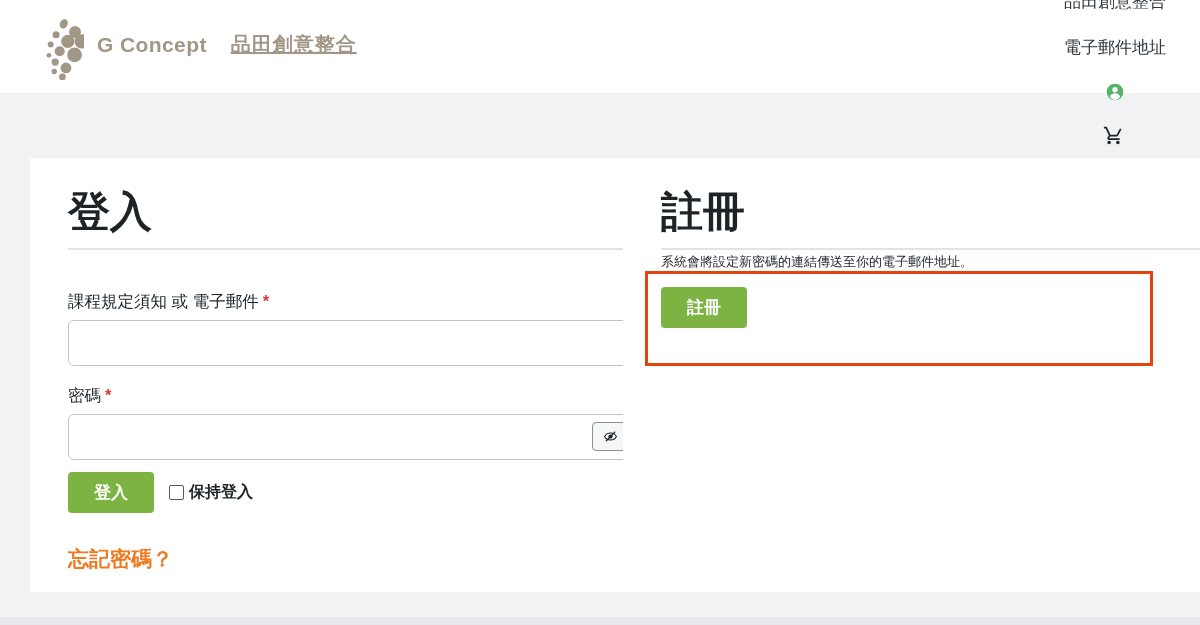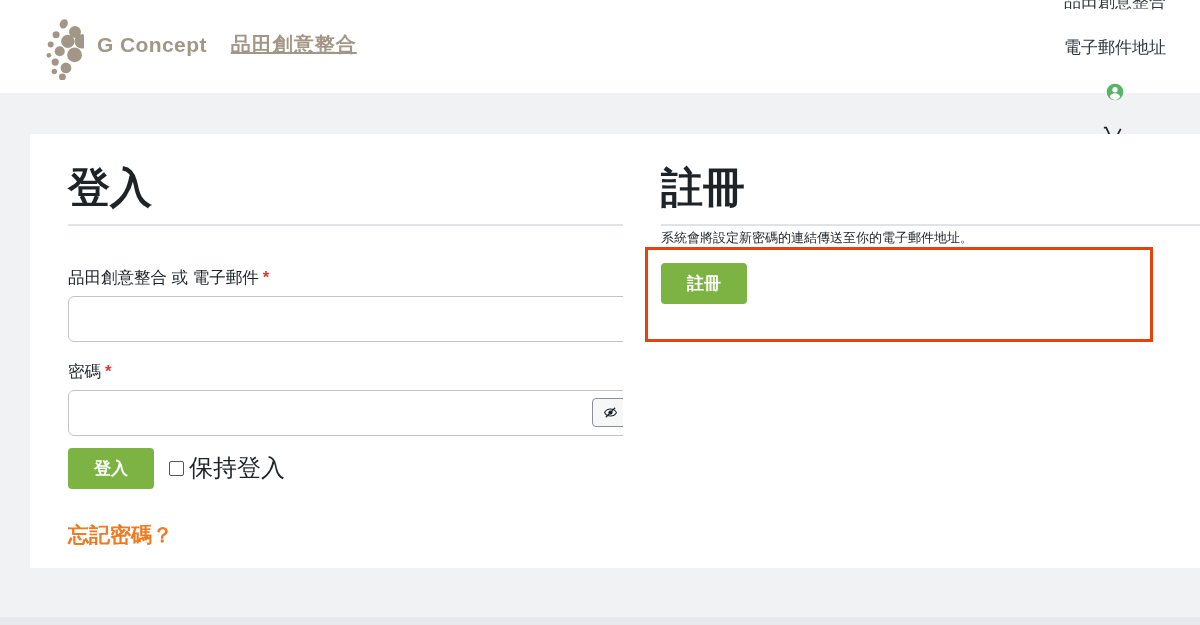--- a/index.html
+++ b/index.html
@@ -28,42 +28,42 @@
   .logo{display:flex;align-items:center;gap:13px;cursor:pointer;}
   .logo-mark{width:54px;height:70px;flex:0 0 auto;}
   .logo-name{font-size:21px;font-weight:700;color:var(--logo-taupe);letter-spacing:.4px;}
   .logo-tagline{font-size:20px;font-weight:600;color:var(--logo-taupe);margin-left:11px;letter-spacing:1px;text-decoration:underline;}
   .nav{margin-left:auto;display:flex;align-items:center;gap:23px;flex-direction:column;}
   .nav-link{font-size:17px;font-weight:500;color:#32373c;cursor:pointer;white-space:nowrap;}
   .icon-btn{display:flex;align-items:center;justify-content:center;cursor:pointer;}
   .icon-btn + .icon-btn{margin-left:-4px;}
 
   
-  .card{position:absolute;top:134px;width:645px;height:434px;background:var(--card-bg);padding:28px 38px;}
+  .card{position:absolute;top:158px;width:645px;height:434px;background:var(--card-bg);padding:28px 38px;}
   .card-login{left:30px;}
   .card-register{left:623px;}
   .card-title{font-size:42px;line-height:1.25;font-weight:700;color:var(--text-dark);
               padding-bottom:9px;border-bottom:2px solid var(--divider);}
 
   .field-label{display:block;font-size:16.5px;font-weight:500;color:var(--text-dark);margin-bottom:7px;line-height:23px;}
   .req{color:var(--required-red);font-weight:700;margin-left:4px;}
   .text-input{display:block;width:100%;height:46px;border:1px solid var(--input-border);border-radius:6px;
               padding:0 14px;font-size:16px;color:var(--text-dark);background:#fff;outline:none;}
   .row-user{margin-top:40px;}
   .row-pass{margin-top:18px;position:relative;}
   .pw-toggle{position:absolute;right:9px;top:38px;width:36px;height:29px;border:1px solid #8c8f94;border-radius:4px;
              background:#f6f7f7;display:flex;align-items:center;justify-content:center;cursor:pointer;}
 
   .login-row{margin-top:12px;display:flex;align-items:center;gap:15px;}
   .btn{display:inline-flex;align-items:center;justify-content:center;height:41px;padding:0 26px;border:none;
        border-radius:4px;background:var(--accent-green);color:#fff;font-size:17px;font-weight:700;cursor:pointer;
        font-family:inherit;}
   .remember{display:flex;align-items:center;gap:5px;cursor:pointer;}
   .checkbox{width:15px;height:15px;border:1.5px solid #50575e;border-radius:2px;background:#fff;flex:0 0 auto;}
-  .remember-label{font-size:24px;color:var(--text-dark);}
+  .remember-label{font-size:16px;color:var(--text-dark);font-weight:bold;}
   .forgot{display:inline-block;margin-top:32px;font-size:21px;font-weight:600;color:var(--link-orange);cursor:pointer;}
 
   .row-email{margin-top:34px;}
   .hint{font-size:13px;color:var(--text-dark);line-height:23px;}
   .register-row{margin-top:14px;}
   .highlight-box{position:absolute;left:22px;top:113px;width:508px;height:95px;
                  border:3px solid var(--highlight-red);pointer-events:none;}
 
   .footer-strip{position:absolute;left:0;bottom:0;width:1200px;height:8px;background:#e7e9ec;}
 </style>
@@ -114,21 +114,21 @@
         </svg>
       </span>
     </nav>
   </div>
 
   <section class="card card-login">
     <h1 class="card-title">登入</h1>
 
     <div class="row-user">
       <label class="field-label">
-        <span>品田創意整合 或 電子郵件</span><span class="req">*</span>
+        <span>課程規定須知 或 電子郵件</span><span class="req">*</span>
       </label>
       <input class="text-input" type="text" value="" style="">
     </div>
 
     <div class="row-pass">
       <label class="field-label">
         <span>密碼</span><span class="req">*</span>
       </label>
       <input class="text-input" type="password" value="" style="">
       <span class="pw-toggle">

